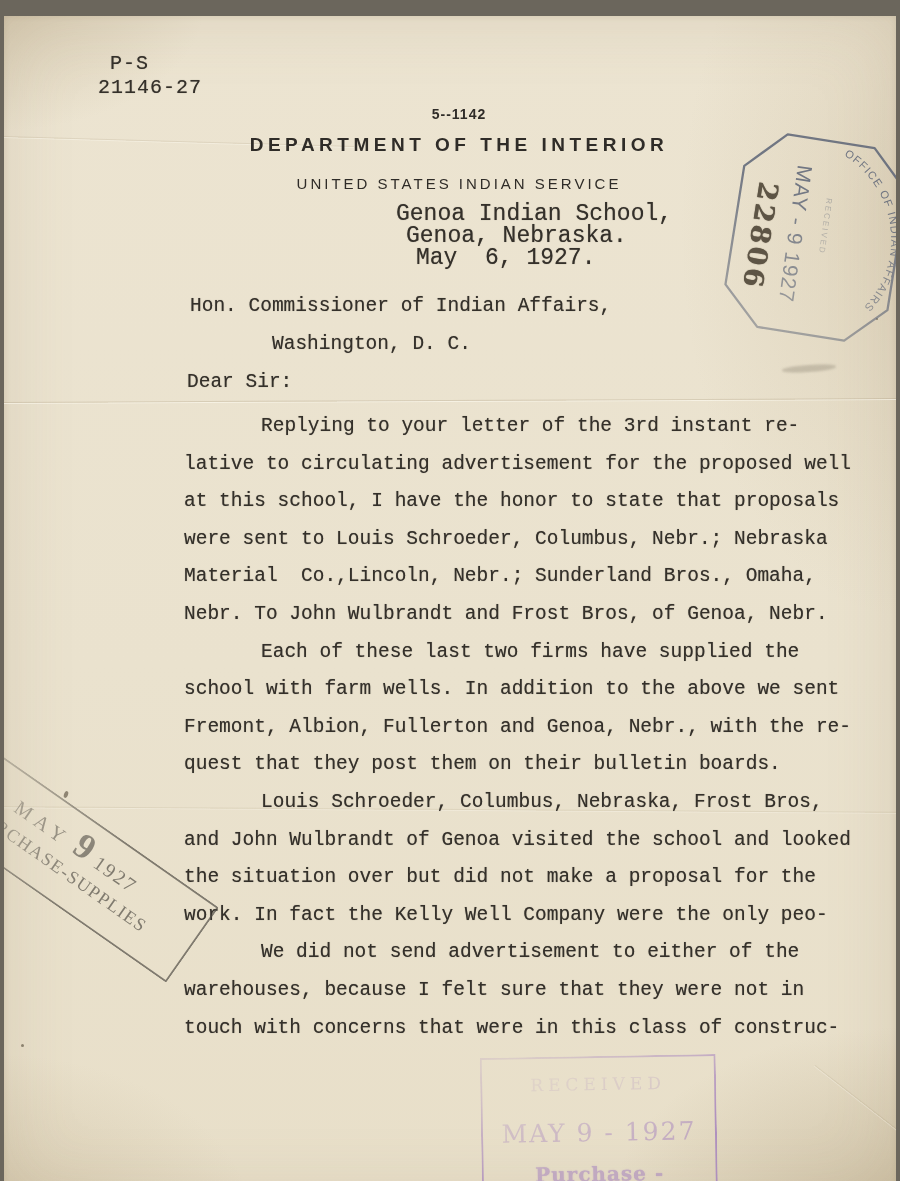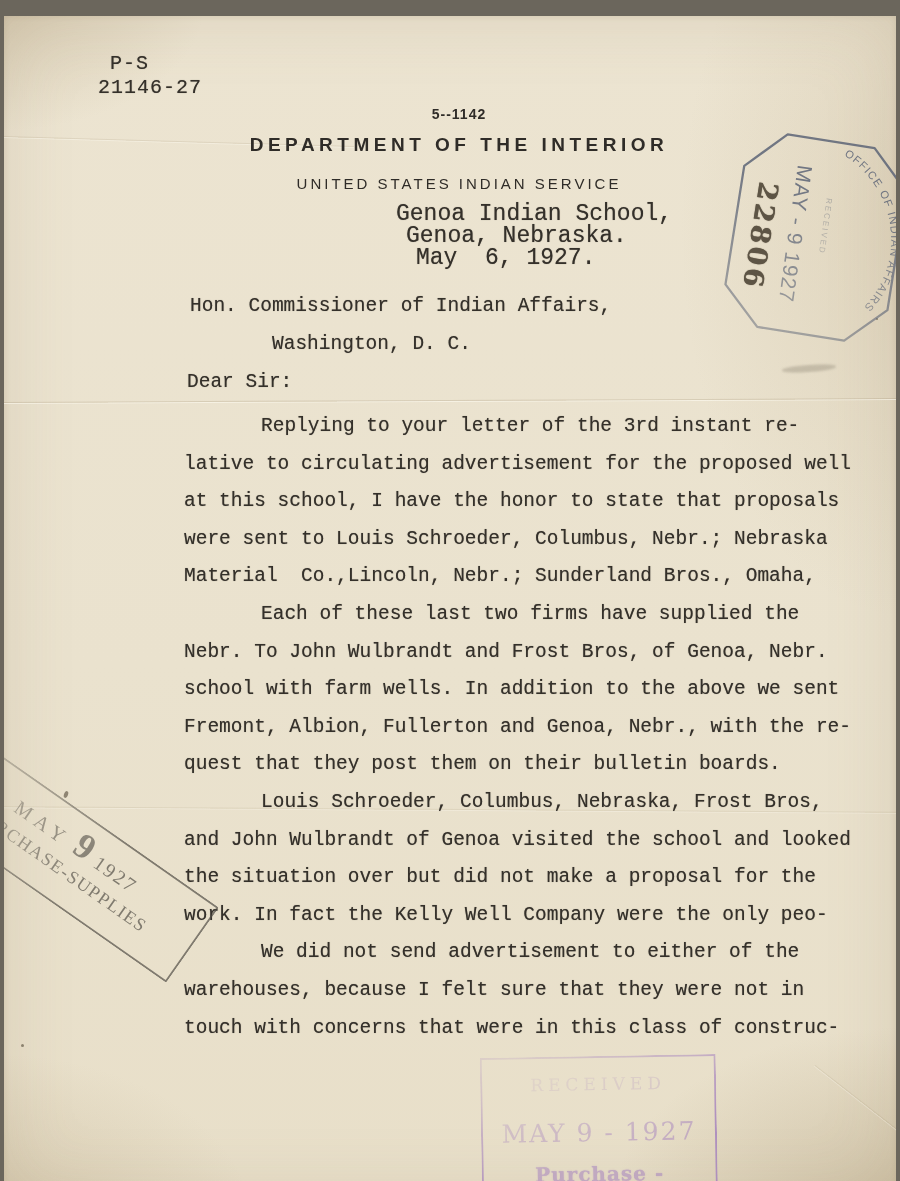--- a/index.html
+++ b/index.html
@@ -99,22 +99,22 @@
   <div class="abs typed" style="left:186px;top:279px;font-size:19.5px;">Hon. Commissioner of Indian Affairs,</div>
   <div class="abs typed" style="left:268px;top:317px;font-size:19.5px;">Washington, D. C.</div>
   <div class="abs typed" style="left:183px;top:355px;font-size:19.5px;">Dear Sir:</div>
 
   <div class="abs body-block">
     <div class="typed tline indent">Replying to your letter of the 3rd instant re-</div>
     <div class="typed tline">lative to circulating advertisement for the proposed well</div>
     <div class="typed tline">at this school, I have the honor to state that proposals</div>
     <div class="typed tline">were sent to Louis Schroeder, Columbus, Nebr.; Nebraska</div>
     <div class="typed tline">Material  Co.,Lincoln, Nebr.; Sunderland Bros., Omaha,</div>
+    <div class="typed tline">Nebr. To John Wulbrandt and Frost Bros, of Genoa, Nebr.</div>
     <div class="typed tline indent">Each of these last two firms have supplied the</div>
-    <div class="typed tline">Nebr. To John Wulbrandt and Frost Bros, of Genoa, Nebr.</div>
     <div class="typed tline">school with farm wells. In addition to the above we sent</div>
     <div class="typed tline">Fremont, Albion, Fullerton and Genoa, Nebr., with the re-</div>
     <div class="typed tline">quest that they post them on their bulletin boards.</div>
     <div class="typed tline indent">Louis Schroeder, Columbus, Nebraska, Frost Bros,</div>
     <div class="typed tline">and John Wulbrandt of Genoa visited the school and looked</div>
     <div class="typed tline">the situation over but did not make a proposal for the</div>
     <div class="typed tline">work. In fact the Kelly Well Company were the only peo-</div>
     <div class="typed tline indent">We did not send advertisement to either of the</div>
     <div class="typed tline">warehouses, because I felt sure that they were not in</div>
     <div class="typed tline">touch with concerns that were in this class of construc-</div>

